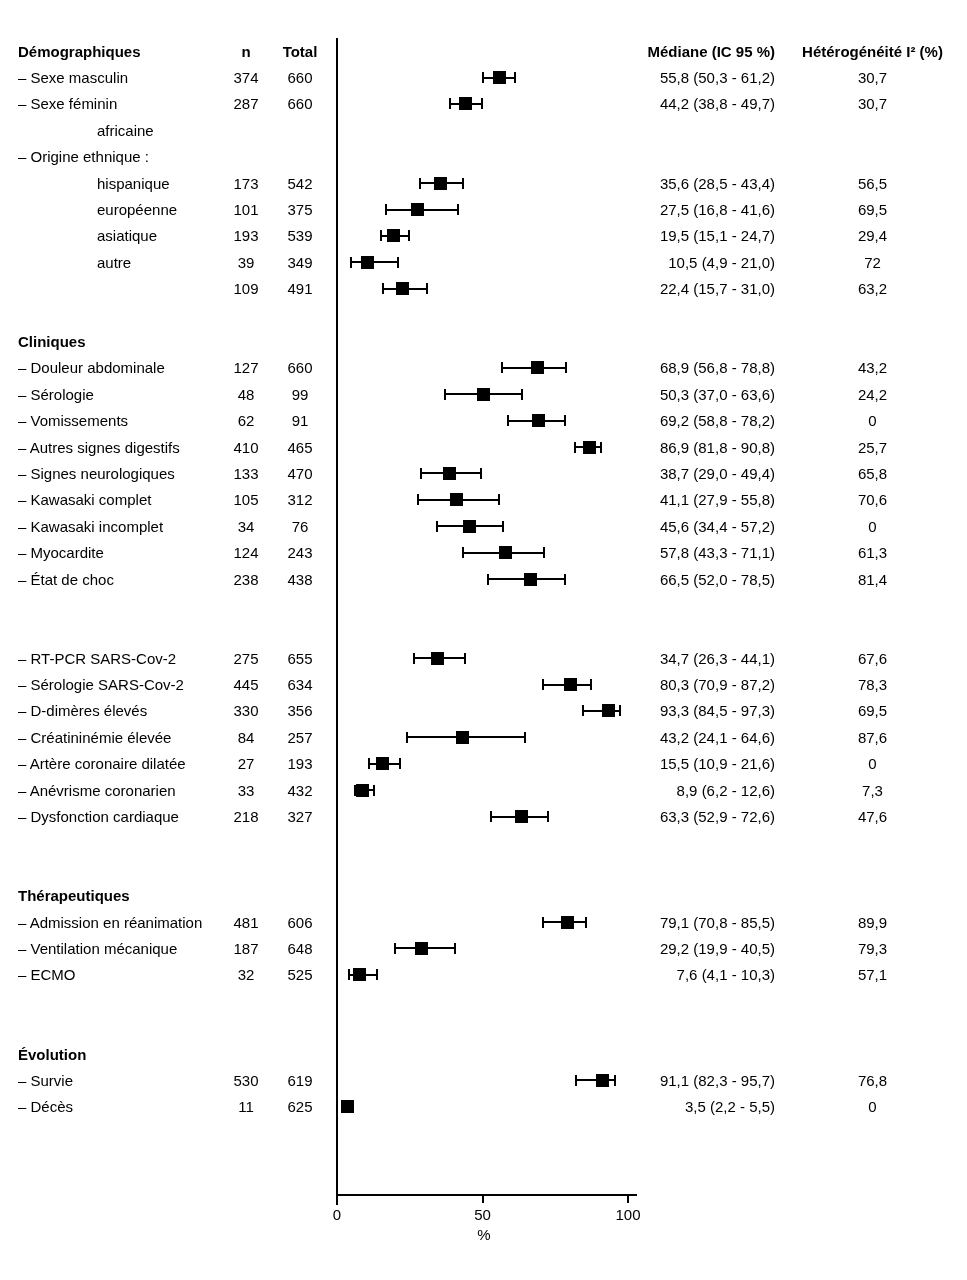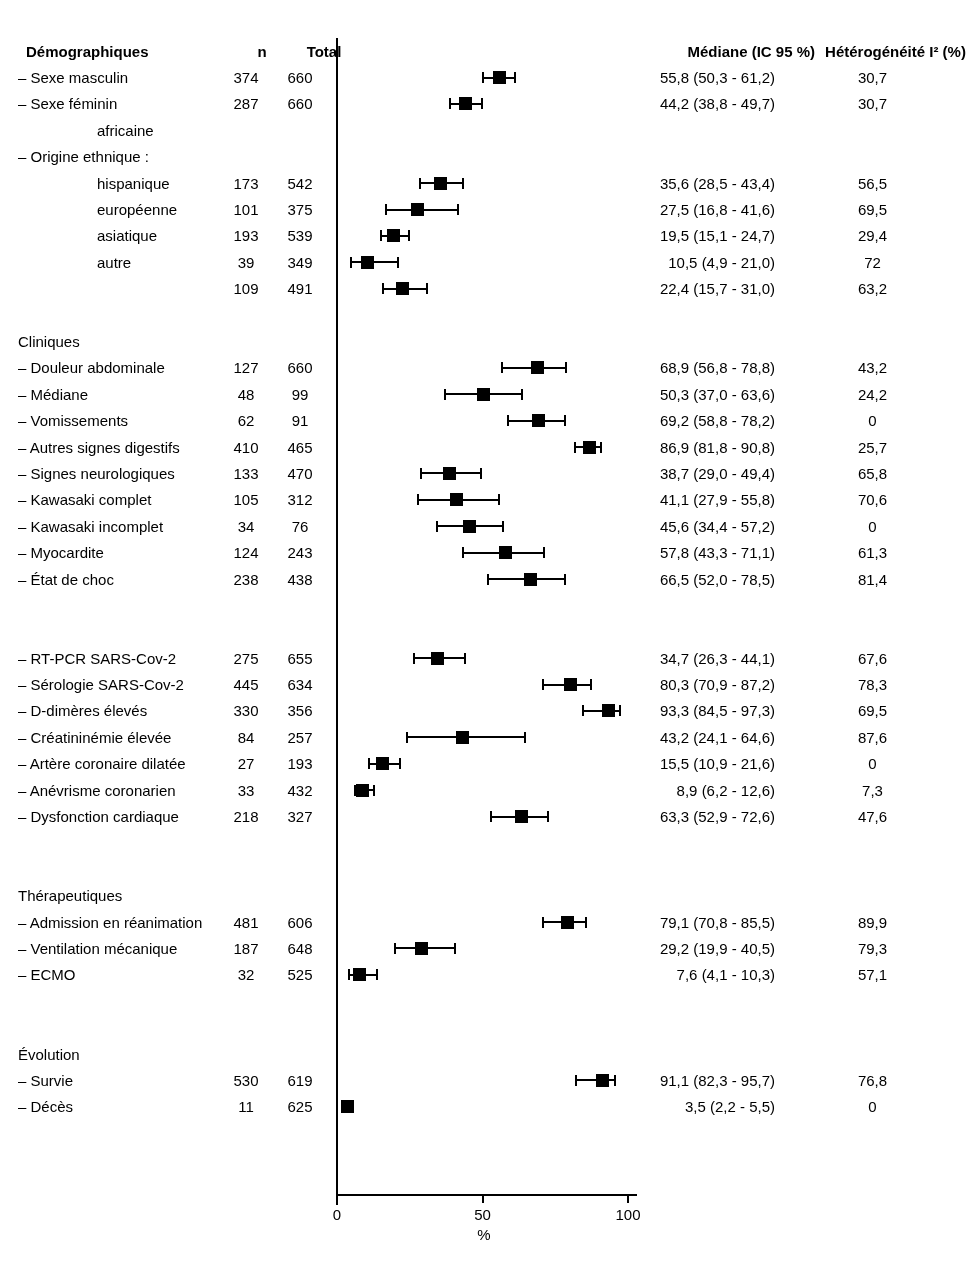--- a/index.html
+++ b/index.html
@@ -14,22 +14,22 @@
   .rows{position:absolute;left:0;top:38px;width:967px;}
   .row{display:flex;height:26.4px;align-items:center;}
   .c{flex:none;white-space:nowrap;overflow:visible;}
   .c-label{width:222px;padding-left:18px;box-sizing:border-box;}
   .c-label.ind{padding-left:97px;}
   .c-n{width:48px;text-align:center;}
   .c-total{width:60px;text-align:center;}
   .c-plot{width:310px;position:relative;height:100%;}
   .c-median{width:135px;text-align:right;}
   .c-i2{width:145px;text-align:center;margin-left:25px;}
-  .head .c{font-weight:bold;margin-left:8px;}
-  .section-title{font-weight:normal;}
+  .head .c{font-weight:bold;}
+  .section-title{font-weight:bold;}
   .wh{position:absolute;height:2px;top:12.2px;background:#000;}
   .cap{position:absolute;width:2px;height:11px;top:7.7px;background:#000;}
   .sq{position:absolute;width:13px;height:13px;top:6.7px;background:#000;}
   .vaxis{position:absolute;left:336px;top:38px;width:2px;height:1167px;background:#000;}
   .haxis{position:absolute;left:336px;top:1194px;width:301px;height:2px;background:#000;}
   .tick{position:absolute;width:2px;height:7px;top:1196px;background:#000;}
   .ticklabel{position:absolute;top:1206px;width:60px;text-align:center;}
   .unit{position:absolute;top:1226px;left:454px;width:60px;text-align:center;}
 </style>
 </head>
@@ -169,21 +169,21 @@
         <div class="c c-plot">
           <div class="wh" style="left: 172.288px; width: 64.02px;"></div>
           <div class="cap" style="left: 171.288px;"></div>
           <div class="cap" style="left: 235.308px;"></div>
           <div class="sq" style="left: 200.999px;"></div>
         </div>
         <div class="c c-median">68,9 (56,8 - 78,8)</div>
         <div class="c c-i2">43,2</div>
       </div>
       <div class="row">
-        <div class="c c-label">– Médiane</div>
+        <div class="c c-label">– Sérologie</div>
         <div class="c c-n">48</div>
         <div class="c c-total">99</div>
         <div class="c c-plot">
           <div class="wh" style="left: 114.67px; width: 77.406px;"></div>
           <div class="cap" style="left: 113.67px;"></div>
           <div class="cap" style="left: 191.076px;"></div>
           <div class="sq" style="left: 146.873px;"></div>
         </div>
         <div class="c c-median">50,3 (37,0 - 63,6)</div>
         <div class="c c-i2">24,2</div>

